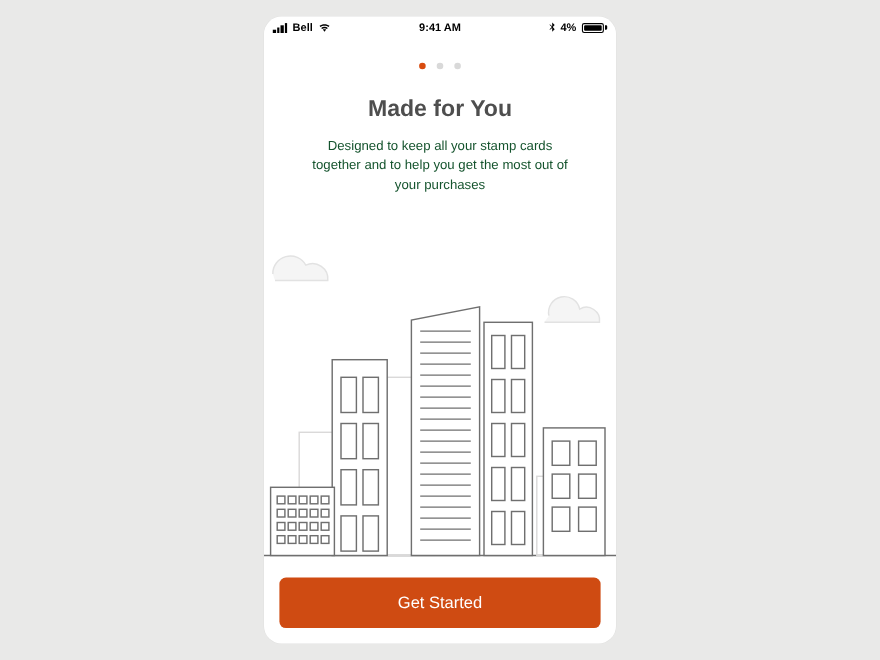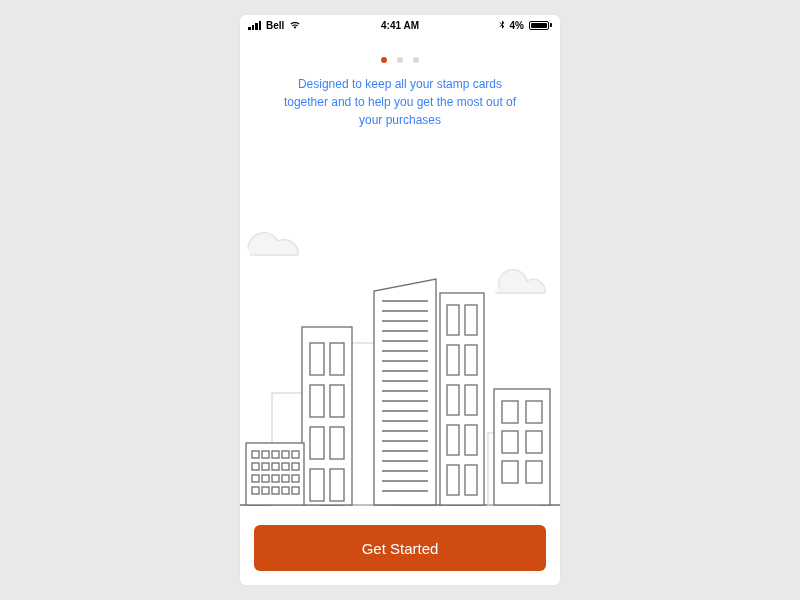--- a/index.html
+++ b/index.html
@@ -6,21 +6,21 @@
   body {
     width: 800px; height: 600px;
     background: #e9e9e8;
     font-family: -apple-system, "Helvetica Neue", Arial, sans-serif;
     display: flex; align-items: center; justify-content: center;
     overflow: hidden;
   }
   .phone {
     width: 320px; height: 570px;
     background: #fff;
-    border-radius: 6px;
+    border-radius: 16px;
     position: relative;
     display: flex; flex-direction: column;
     overflow: hidden;
     box-shadow: 0 0 0 0.5px rgba(0,0,0,0.03);
   }
   .status-bar {
     height: 20px;
     display: flex; align-items: center; justify-content: space-between;
     padding: 0 8px; font-size: 10px; font-weight: 600; color: #000;
   }
@@ -42,21 +42,21 @@
   .dots { display:flex; gap:10px; justify-content:center; margin-top:22px; }
   .dot { width:6px; height:6px; border-radius:50%; background:#d9d9d9; }
   .dot.active { background:#d84b0f; }
 
   .title {
     text-align:center; margin-top:24px;
     font-size:21px; font-weight:600; color:#4e4e4e;
   }
   .subtitle {
     text-align:center; margin:12px auto 5px; max-width:250px;
-    font-size:12px; line-height:1.5; color:#3b82f6;
+    font-size:12px; line-height:1.5; color:#14532d;
   }
 
   .illustration {
     flex:1; position:relative; overflow:hidden;
   }
   .illustration svg { position:absolute; bottom:0; left:0; width:100%; }
 
   .cta-wrap { padding: 12px 14px 14px; }
   .cta {
     width:100%; height:46px; border:none; border-radius:6px;
@@ -77,21 +77,21 @@
           <span></span>
           <span></span>
         </span>
       <span>Bell</span>
       <span class="wifi">
         <svg viewBox="0 0 16 12">
             <path d="M8 11 L6 8.5 C7 7.8 9 7.8 10 8.5 Z M4 6.5 C6 4.8 10 4.8 12 6.5 L11 7.8 C9.4 6.5 6.6 6.5 5 7.8 Z M2 4 C5 1.3 11 1.3 14 4 L13 5.3 C10.6 3.3 5.4 3.3 3 5.3 Z" fill="#000"></path>
           </svg>
       </span>
     </div>
-    <div class="status-center">4:41 AM</div>
+    <div class="status-center">9:41 AM</div>
     <div class="status-right">
       <span class="bt">
         <svg viewBox="0 0 8 12">
             <path d="M4 0 L7 3 L4.7 5.5 L7 8 L4 11 L4 6.5 L1 9 L1 8 L3.5 5.5 L1 3 L1 2 L4 4.5 Z" fill="#000"></path>
           </svg>
       </span>
       <span>4%</span>
       <span class="battery">
         <span class="battery-body">
             <span class="battery-fill"></span>
@@ -100,20 +100,21 @@
       </span>
     </div>
   </div>
 
   <div class="dots">
     <span class="dot active"></span>
     <span class="dot"></span>
     <span class="dot"></span>
   </div>
 
+  <div class="title">Made for You</div>
   <div class="subtitle">Designed to keep all your stamp cards together and to help you get the most out of your purchases</div>
 
   <div class="illustration">
     <svg viewBox="0 0 320 320">
       <g stroke="#6f6f6f" stroke-width="1.3" fill="none">
 
         <path d="M10 62 h48 a14 14 0 0 0 -20 -14 a16 16 0 0 0 -30 8" stroke="#e2e2e2" fill="#f5f5f5"></path>
         <path d="M255 100 h50 a12 12 0 0 0 -18 -12 a14 14 0 0 0 -28 6" stroke="#e2e2e2" fill="#f5f5f5"></path>
 
         <line x1="0" y1="312" x2="320" y2="312"></line>

